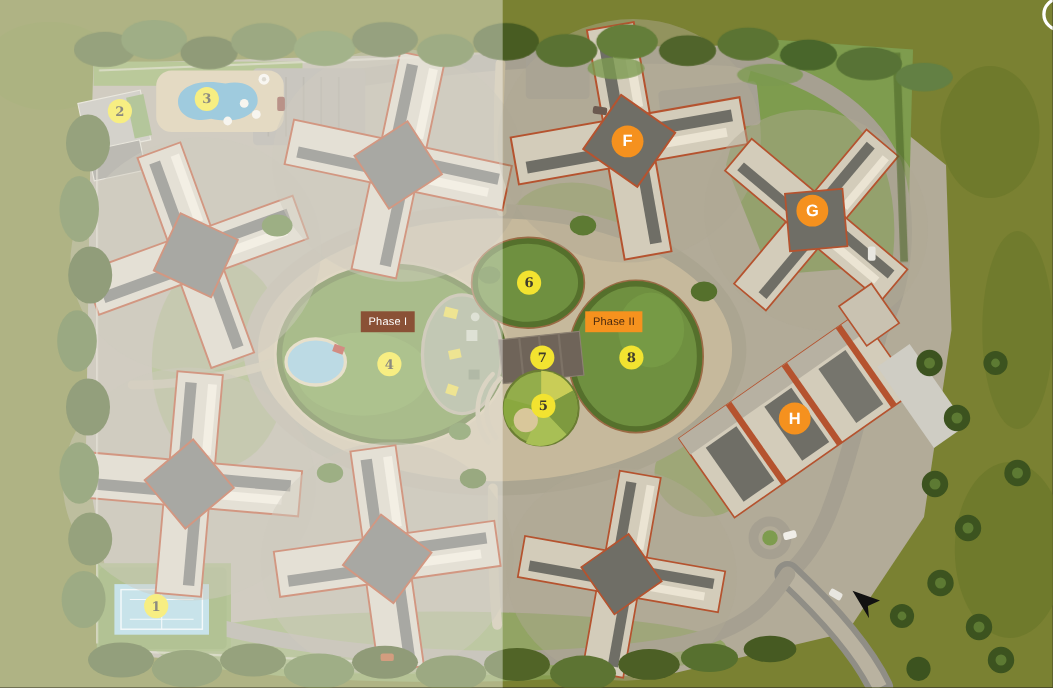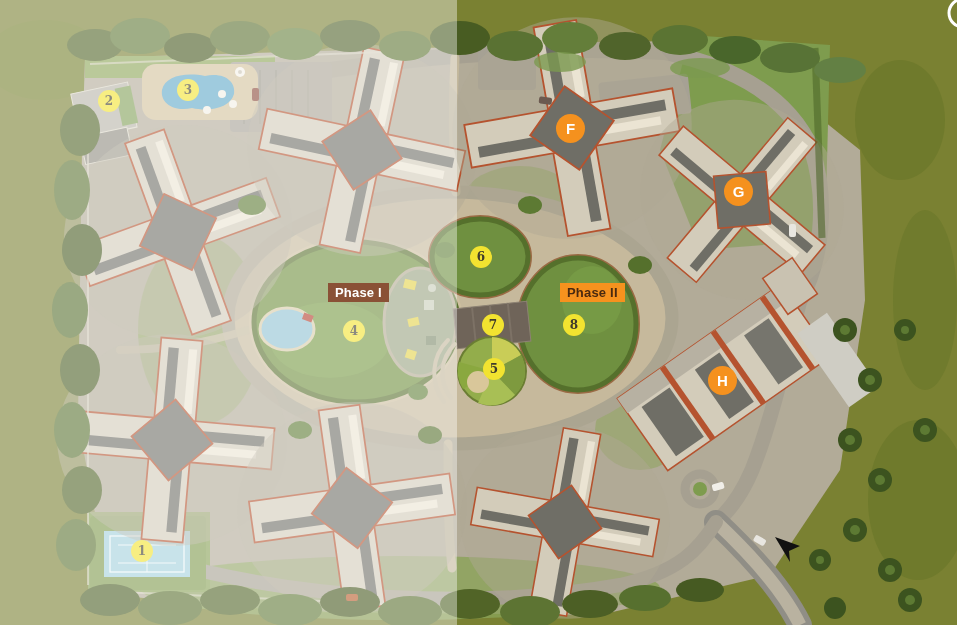--- a/index.html
+++ b/index.html
@@ -23,21 +23,21 @@
   .layer-b{z-index:4;}
 
   
   .m{position:absolute;border-radius:50%;display:flex;align-items:center;justify-content:center;
      pointer-events:auto;cursor:pointer;box-sizing:border-box;}
   .m-amenity{width:22px;height:22px;background:#f2e330;color:#3f3c2c;
              font-family:"DejaVu Serif",serif;font-weight:bold;font-size:12px;line-height:1;}
   .m-building{width:29px;height:29px;background:#f5911e;color:#ffffff;
               font-weight:bold;font-size:15px;line-height:1;}
   .phase-label{position:absolute;height:19px;display:flex;align-items:center;padding:0 7px;
-               font-weight:bold;font-size:13px;letter-spacing:.2px;pointer-events:none;justify-content:center;}
+               font-weight:normal;font-size:10px;letter-spacing:.2px;pointer-events:none;justify-content:center;}
   .phase-1{background:#8a5136;color:#ffffff;}
   .phase-2{background:#f6921e;color:#4a2a10;}
 </style>
 </head>
 <body>
 
 <div class="stage">
 
   <svg width="957" height="625" viewBox="0 0 957 625">
 
@@ -308,21 +308,21 @@
     </div>
   </div>
 
   <div class="fade"></div>
 
   <div class="layer layer-b">
 
     <div class="phase-label phase-1" style="left:328px;top:283px;">
       <span>Phase I</span>
     </div>
-    <div class="phase-label phase-2" style="left:560px;top:283px;">
+    <div class="phase-label phase-2" style="left:532px;top:283px;">
       <span>Phase II</span>
     </div>
 
     <div class="m m-amenity" style="left:483px;top:358px;">
       <span>5</span>
     </div>
     <div class="m m-amenity" style="left:470px;top:246px;">
       <span>6</span>
     </div>
     <div class="m m-amenity" style="left:482px;top:314px;">

